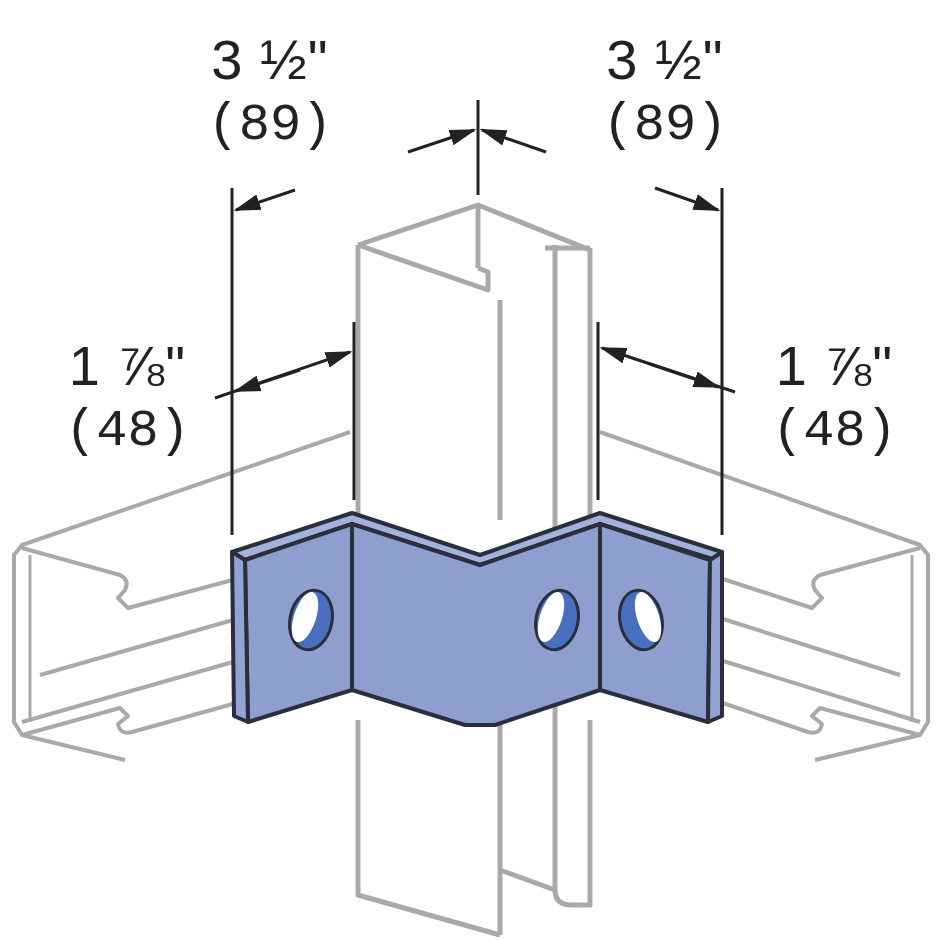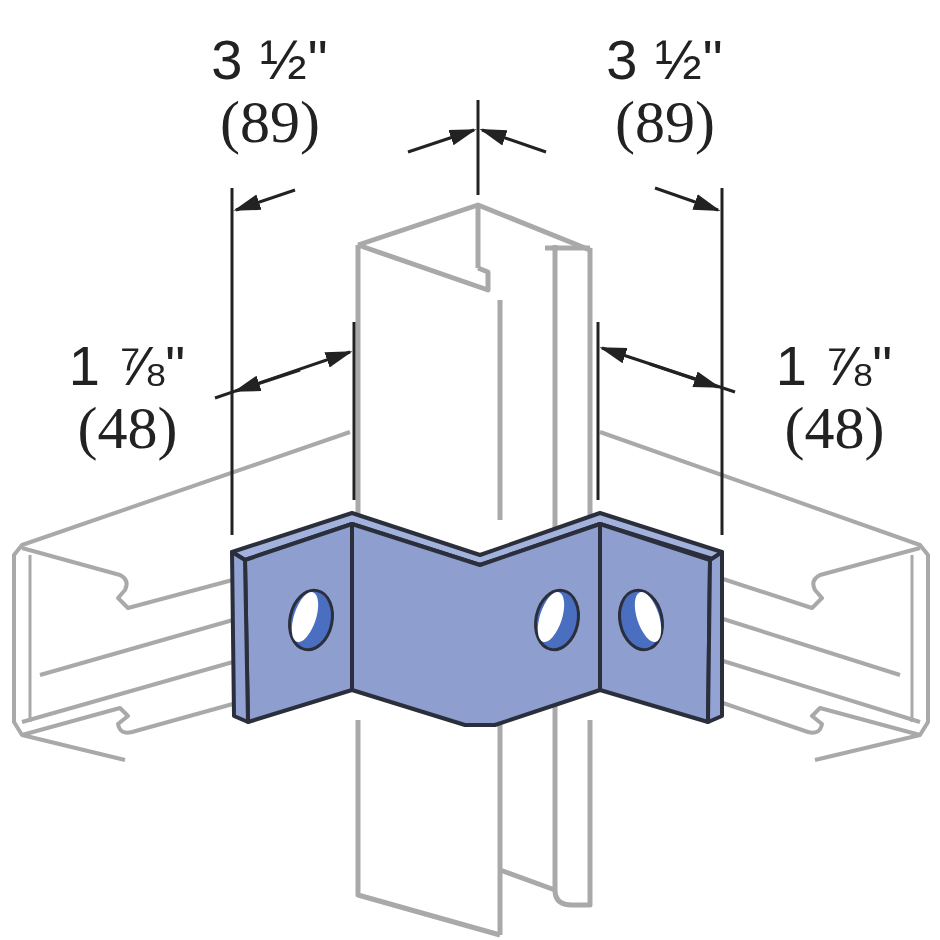--- a/index.html
+++ b/index.html
@@ -1,20 +1,20 @@
 <!DOCTYPE html>
 <html><head>
   <meta charset="utf-8">
   <style>
     html, body { margin: 0; padding: 0; background: #ffffff; }
     .canvas { position: relative; width: 940px; height: 940px; background: #ffffff; overflow: hidden; }
     svg { position: absolute; left: 0; top: 0; }
     .dim-label { position: absolute; font-family: "Liberation Serif", "DejaVu Serif", serif; color: #222; text-align: center; line-height: 1; }
     .dim-label .imp { font-family: "Liberation Sans", "DejaVu Sans", sans-serif; font-size: 56px; display: block; letter-spacing: 1px; }
-    .dim-label .met { font-size: 60px; display: block; margin-top: 4px; }
+    .dim-label .met { font-size: 52px; display: block; margin-top: 12px; font-family: Liberation Mono, monospace; }
     .lbl-w-left  { left: 190px; top: 32px; width: 160px; }
     .lbl-w-right { left: 585px; top: 32px; width: 160px; }
     .lbl-d-left  { left: 45px;  top: 338px; width: 165px; }
     .lbl-d-right { left: 752px; top: 338px; width: 165px; }
   </style>
 </head>
 <body>
 
 <div class="canvas">
 

